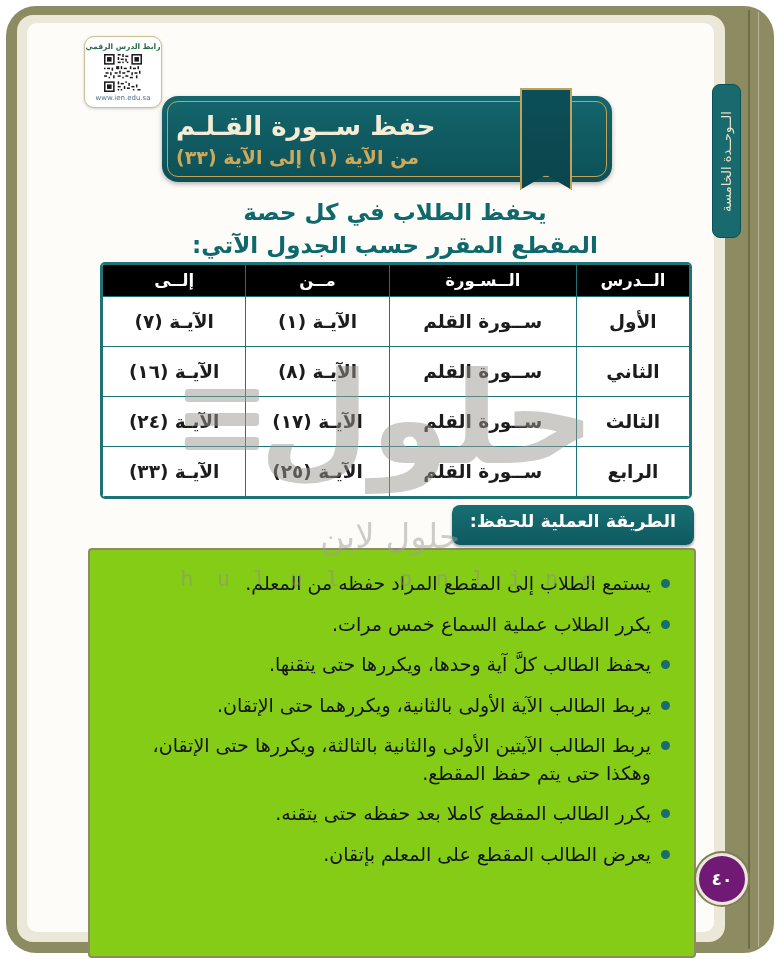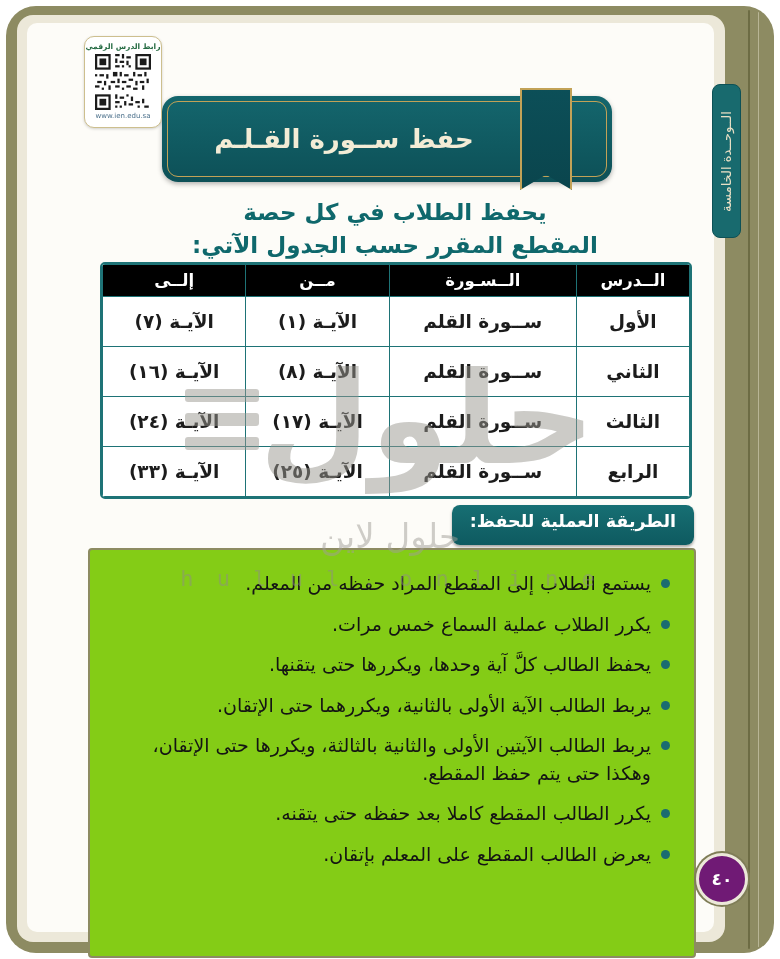--- a/index.html
+++ b/index.html
@@ -17,37 +17,37 @@
   .unit-tab { position:absolute; right:39px; top:84px; width:27px; height:152px; background:#186a6e;
               border:1px solid #0d5156; border-radius:8px; display:flex; align-items:center; justify-content:center; z-index:3; }
   .unit-text { transform:rotate(-90deg); white-space:nowrap; color:#e7dfc4; font-size:13px; letter-spacing:.5px; direction:rtl; }
 
   
   .page-circle { position:absolute; right:32px; bottom:54px; width:46px; height:46px; border-radius:50%;
                  background:#701a75; border:3px solid #ece8d9; box-shadow:0 0 0 2px #7f7d57;
                  display:flex; align-items:center; justify-content:center; color:#fff; font-weight:bold; font-size:17px; z-index:4; }
 
   
-  .qr-card { position:absolute; left:84px; top:36px; width:78px; height:92px; background:#fff; border:1px solid #cdbf8e;
+  .qr-card { position:absolute; left:84px; top:36px; width:78px; height:72px; background:#fff; border:1px solid #cdbf8e;
              border-radius:10px; box-shadow:0 1px 3px rgba(0,0,0,.18); display:flex; flex-direction:column; align-items:center;
              padding:5px 4px; box-sizing:border-box; z-index:5; }
   .qr-title { font-size:7.5px; color:#256b43; font-weight:bold; direction:rtl; white-space:nowrap; }
   .qr { width:56px; height:56px; margin:3px 0 2px; }
   .qr-url { font-size:7px; color:#4a6f8a; }
 
   
   .banner { position:absolute; left:162px; top:96px; width:450px; height:86px; z-index:2; }
   .banner-bg { position:absolute; inset:0; background:linear-gradient(180deg,#14666d,#0d5057); border-radius:16px; box-shadow:0 2px 5px rgba(0,0,0,.3); }
   .banner-bg::after { content:""; position:absolute; inset:5px; border:1.5px solid #c2a257; border-radius:11px; }
   .ribbon { position:absolute; left:358px; top:-8px; width:52px; height:102px;
             background:linear-gradient(180deg,#0c4f58,#0a454d);
             clip-path:polygon(0 0,100% 0,100% 100%,50% 85%,0 100%);
             box-shadow:inset 0 0 0 2px #c2a257; z-index:2; }
-  .banner-text { position:absolute; left:14px; right:100px; top:0; bottom:0; display:flex; 
-                 justify-content:center; align-items:center; z-index:3; direction:rtl; }
+  .banner-text { position:absolute; left:14px; right:100px; top:0; bottom:0; display:flex; flex-direction:column;
+                 justify-content:center; align-items:flex-end; z-index:3; direction:rtl; }
   .banner-title { color:#f3ecd6; font-size:26px; font-weight:bold; }
   .banner-subtitle { color:#cfa95a; font-size:19px; font-weight:bold; margin-top:5px; }
 
   
   .intro { position:absolute; left:120px; right:110px; top:196px; text-align:center; color:#0f686c;
            font-weight:bold; font-size:23px; line-height:1.45; direction:rtl; z-index:2; }
 
   
   .table-wrap { position:absolute; left:100px; right:88px; top:262px; border:2px solid #1e7376; border-radius:5px;
                 overflow:hidden; background:#fff; z-index:1; }
@@ -162,20 +162,21 @@
       </g>
     </svg>
     <div class="qr-url">www.ien.edu.sa</div>
   </div>
 
   <div class="banner">
     <div class="banner-bg"></div>
     <div class="ribbon"></div>
     <div class="banner-text">
       <div class="banner-title">حفظ ســورة القـلـم</div>
+      <div class="banner-subtitle">من الآية (١) إلى الآية (٣٣)</div>
     </div>
   </div>
 
   <div class="intro">
     <div>يحفظ الطلاب في كل حصة</div>
     <div>المقطع المقرر حسب الجدول الآتي:</div>
   </div>
 
   <div class="table-wrap">
     <table>

